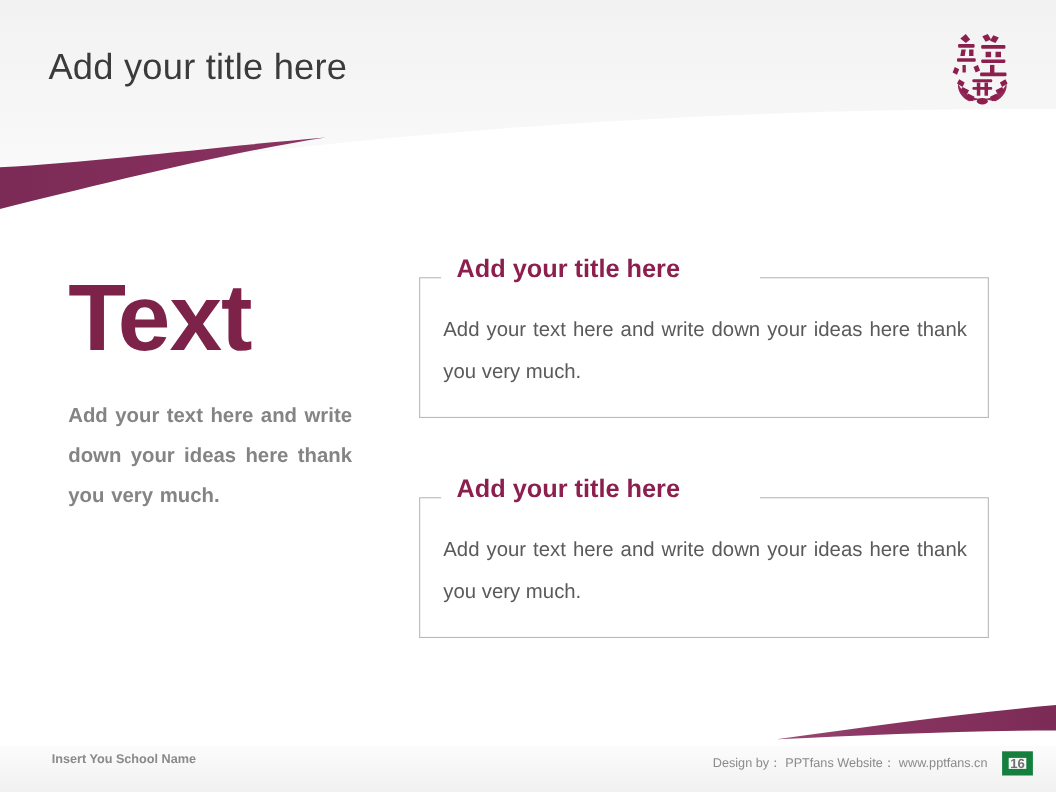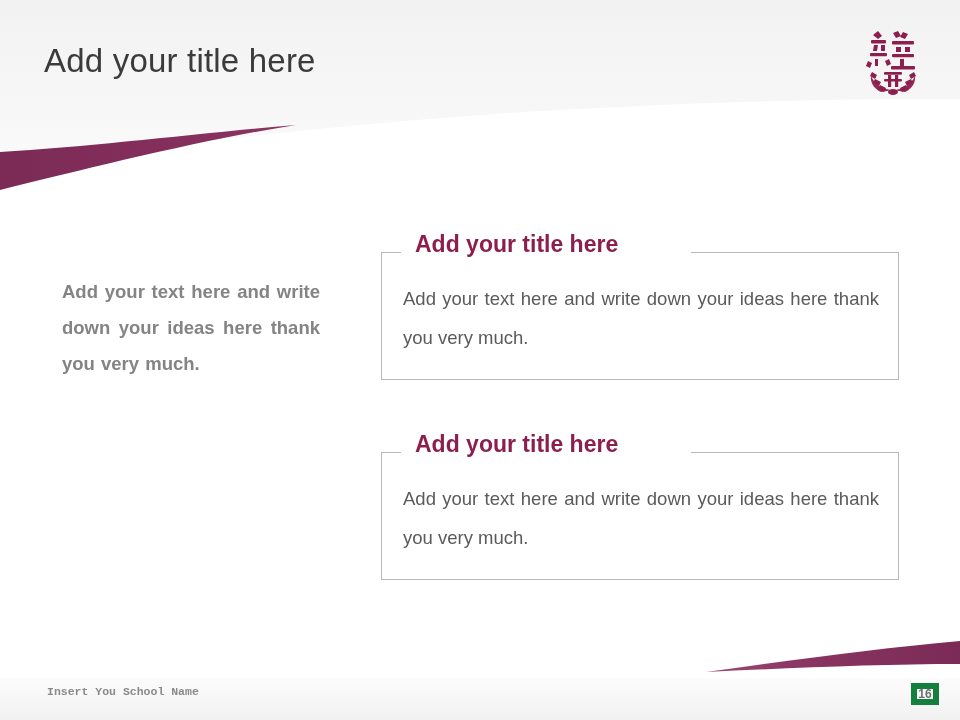--- a/index.html
+++ b/index.html
@@ -111,21 +111,20 @@
   }
 
   
   #footer-school {
     position: absolute;
     left: 47px; top: 685px;
     font-size: 11.5px;
     font-weight: bold;
     color: #8a8a8a;
     white-space: nowrap;
-    font-family: Liberation Mono, monospace;
   }
   #footer-credit {
     position: absolute;
     left: 648px; top: 686px;
     font-size: 11.5px;
     color: #8a8a8a;
     white-space: nowrap;
   }
   #page-number {
     position: absolute;
@@ -214,33 +213,35 @@
         <path d="M13 53 l6 3 -2 4 -6 -3 z"></path>
         <path d="M49 53 l-6 3 2 4 6 -3 z"></path>
         <path d="M18 59 l6 3 -2 4 -6 -3 z"></path>
         <path d="M44 59 l-6 3 2 4 6 -3 z"></path>
         <ellipse cx="31" cy="66" rx="5" ry="3"></ellipse>
       </g>
     </svg>
   </div>
 
   <div id="left-col">
+    <div id="big-text">Text</div>
     <div id="left-para">Add your text here and write down your ideas here thank you very much.</div>
   </div>
 
   <div id="panel-1" class="panel">
     <div class="panel-box"></div>
     <div class="panel-gap"></div>
     <div class="panel-title">Add your title here</div>
     <div class="panel-body">Add your text here and write down your ideas here thank you very much.</div>
   </div>
 
   <div id="panel-2" class="panel">
     <div class="panel-box"></div>
     <div class="panel-gap"></div>
     <div class="panel-title">Add your title here</div>
     <div class="panel-body">Add your text here and write down your ideas here thank you very much.</div>
   </div>
 
   <div id="footer-school">Insert You School Name</div>
+  <div id="footer-credit">Design by： PPTfans  Website： www.pptfans.cn</div>
   <div id="page-number">16</div>
 
 </div>
 
 </body></html>

